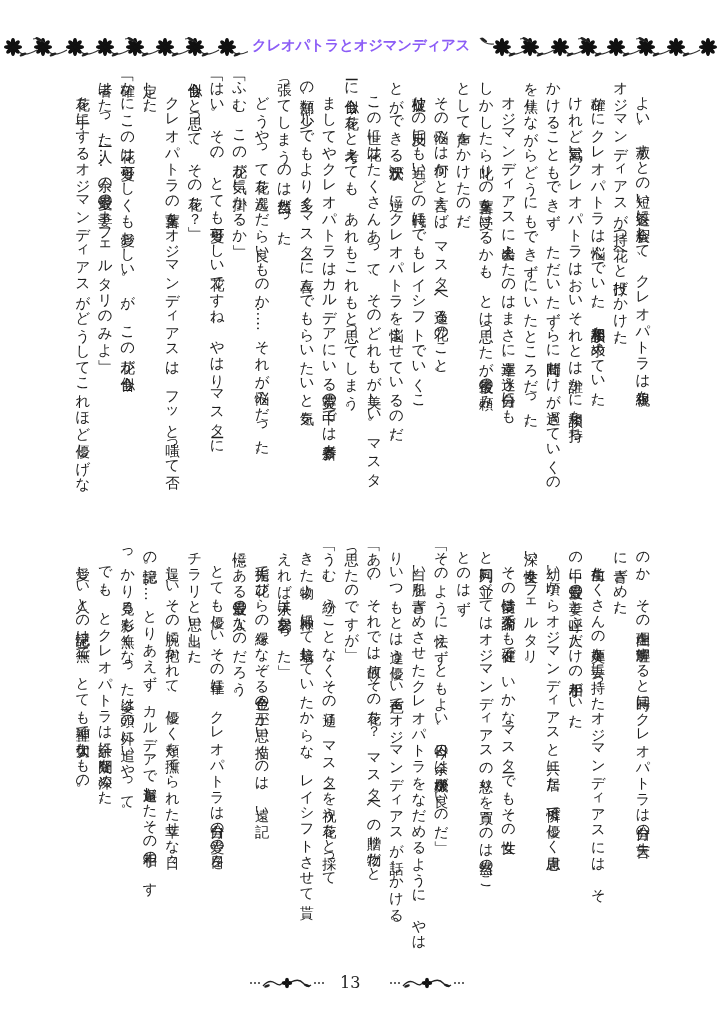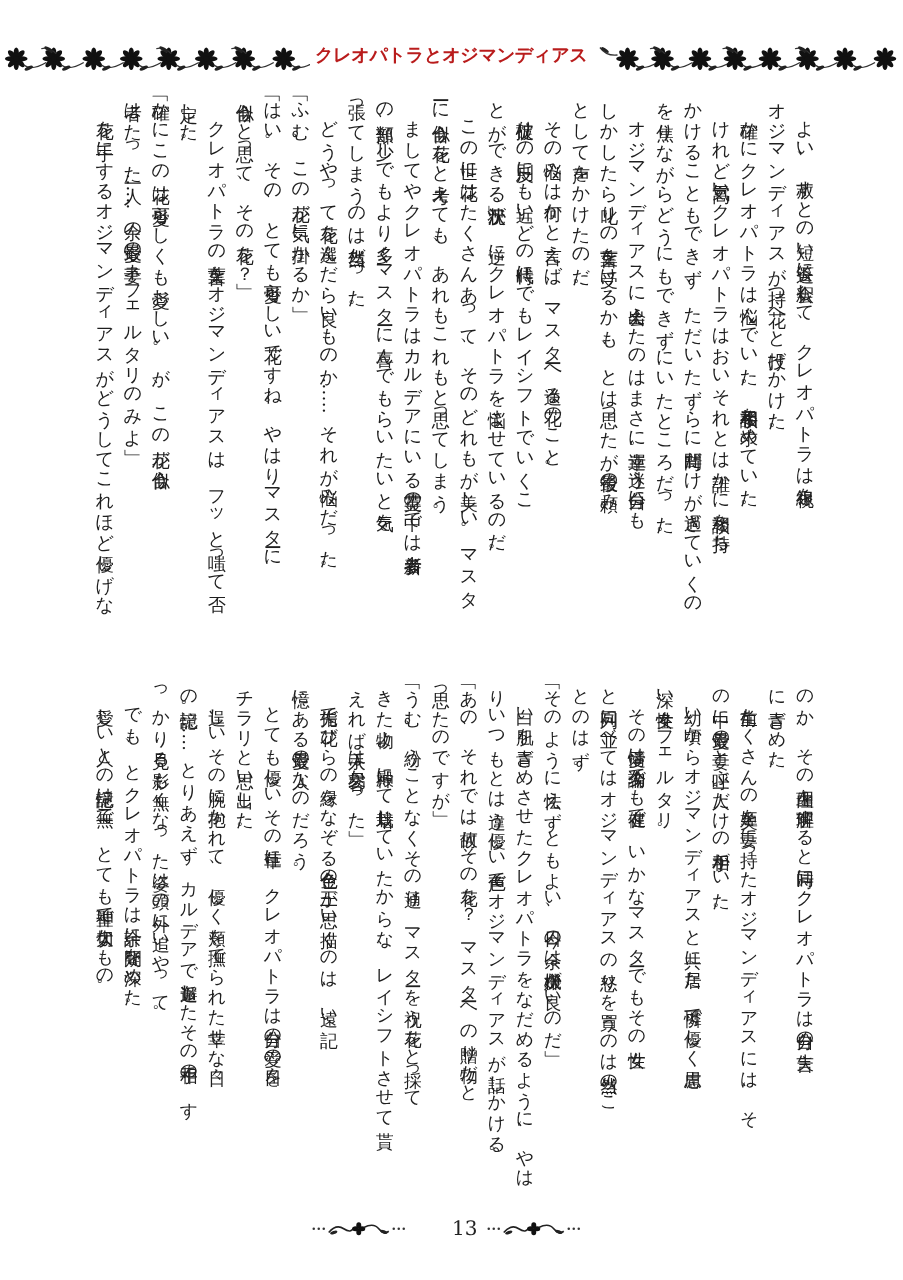--- a/index.html
+++ b/index.html
@@ -6,36 +6,36 @@
   body {
     width: 722px; height: 1024px; position: relative; overflow: hidden;
     color: #1e1e1e;
     font-family: "DejaVu Serif", "Liberation Serif", serif;
   }
   .ornament { position: absolute; }
   .header-title {
     position: absolute; top: 35px; left: 250px; width: 222px;
     text-align: center; white-space: nowrap;
     font-family: "DejaVu Sans", "Liberation Sans", sans-serif;
-    font-weight: bold; font-size: 14.5px; line-height: 20px; color: #b91c1c;
+    font-weight: bold; font-size: 14.5px; line-height: 20px; color: #8b5cf6;
     letter-spacing: -0.3px;
   }
   .block {
     position: absolute; right: 68px;
     writing-mode: vertical-rl;
     -webkit-writing-mode: vertical-rl;
     font-size: 14.5px; line-height: 22.4px;
     white-space: nowrap;
   }
   .block.upper { top: 72px; height: 414px; }
   .block.lower { top: 542px; height: 400px; font-size: 14.2px; }
   .ln { display: block; }
   .footer-num {
     position: absolute; top: 973px; left: 340px; width: 42px;
-    text-align: right; font-size: 16px; line-height: 20px; color: #222;
+    text-align: left; font-size: 16px; line-height: 20px; color: #222;
     font-family: "DejaVu Serif", "Liberation Serif", serif;
   }
 </style>
 </head>
 <body>
 
 <svg width="0" height="0" style="position:absolute" aria-hidden="true">
   <defs>
     <g id="flower">
       <ellipse cx="0" cy="-4.6" rx="2.1" ry="4.4" fill="#111"></ellipse>

